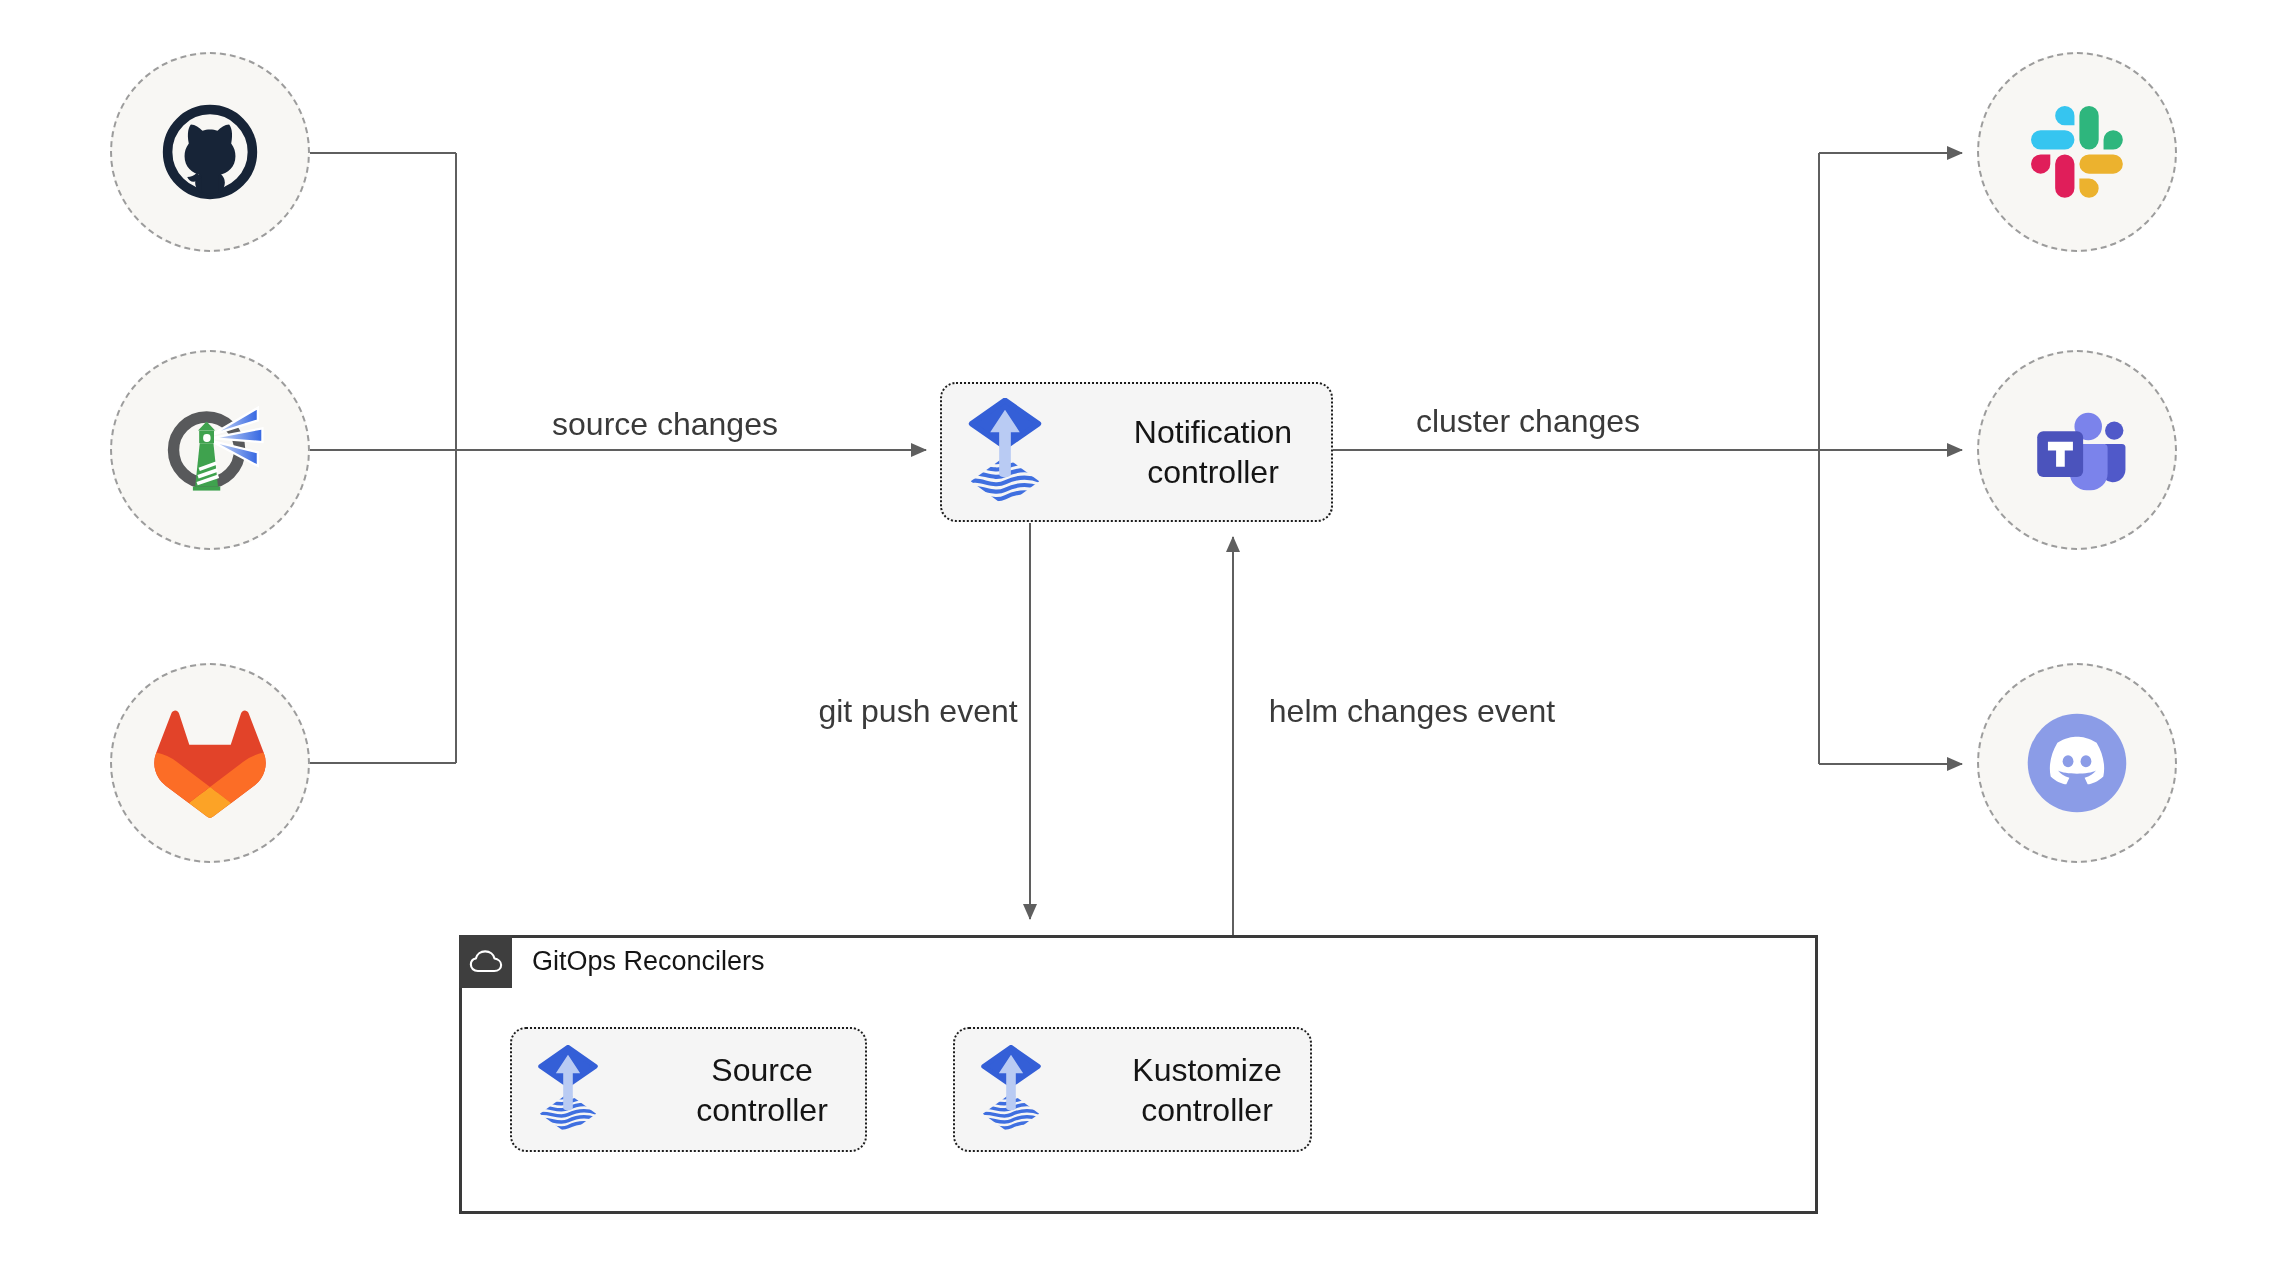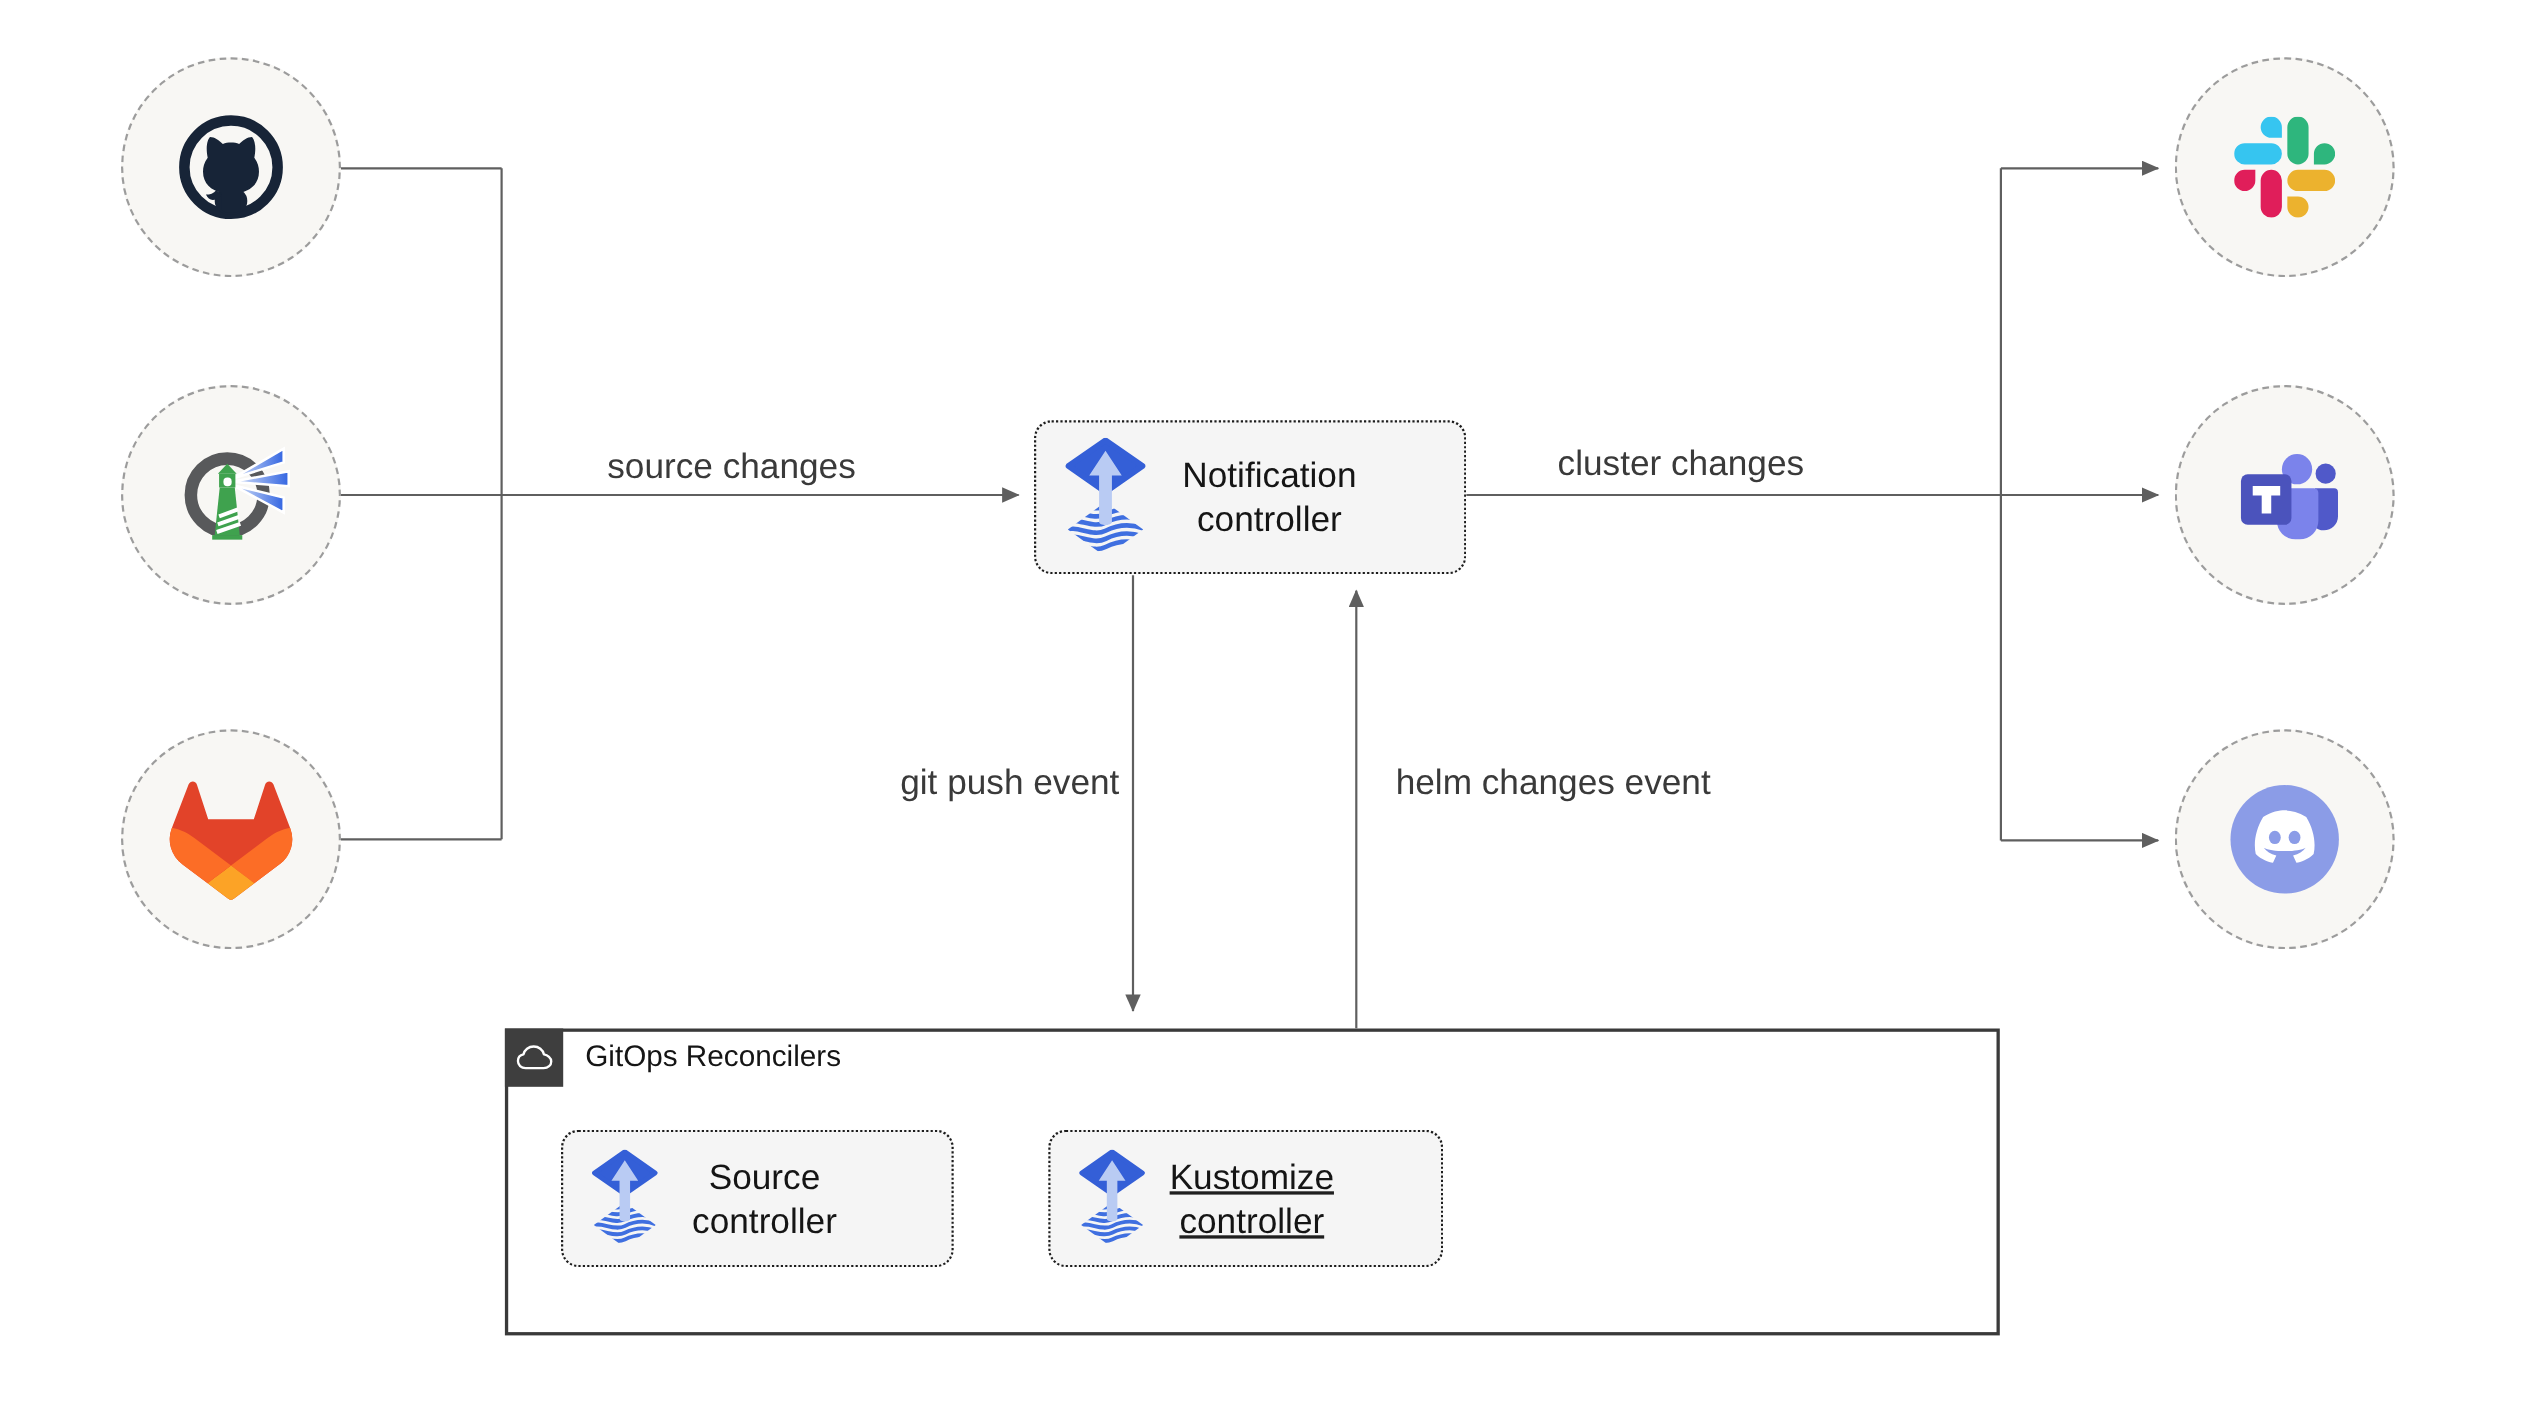--- a/index.html
+++ b/index.html
@@ -10,21 +10,21 @@
   .wires{position:absolute;left:0;top:0;width:2292px;height:1284px;}
   .circle{
     position:absolute;width:200px;height:200px;border-radius:50%;
     border:2px dashed #9c9c9c;background:#f8f7f4;box-sizing:border-box;
     display:flex;align-items:center;justify-content:center;
   }
   .node{
     position:absolute;background:#f5f5f5;border:2px dotted #1c1c1c;border-radius:16px;
     box-sizing:border-box;display:flex;align-items:center;padding:0 8px 0 24px;
   }
-  .node .nlabel{flex:1;display:flex;justify-content:flex-start;}
+  .node .nlabel{flex:1;display:flex;justify-content:flex-end;}
   .nlabel-text{
     text-align:center;font-size:32px;line-height:40px;color:#151515;
   }
   .nlabel-text.big{max-width:220px;}
   .nlabel-text.small{max-width:190px;}
   .group-box{
     position:absolute;left:459px;top:935px;width:1359px;height:279px;
     border:3px solid #3a3a3a;background:#ffffff;box-sizing:border-box;
   }
   .group-badge{
@@ -207,21 +207,21 @@
 
   <div class="node" style="left:510px;top:1027px;width:357px;height:125px;">
     <svg class="logo" width="64" height="90">
         <use href="#sym-flux"></use>
       </svg>
     <div class="nlabel">
         <span class="nlabel-text small">Source controller</span>
       </div>
   </div>
 
-  <div class="node" style="left:953px;top:1027px;width:359px;height:125px;text-decoration:underline;">
+  <div class="node" style="left:953px;top:1027px;width:359px;height:125px;">
     <svg class="logo" width="64" height="90">
         <use href="#sym-flux"></use>
       </svg>
     <div class="nlabel">
         <span class="nlabel-text small">Kustomize controller</span>
       </div>
   </div>
 
 
   <div class="edge-label" style="left:665px;top:424px;">source changes</div>

